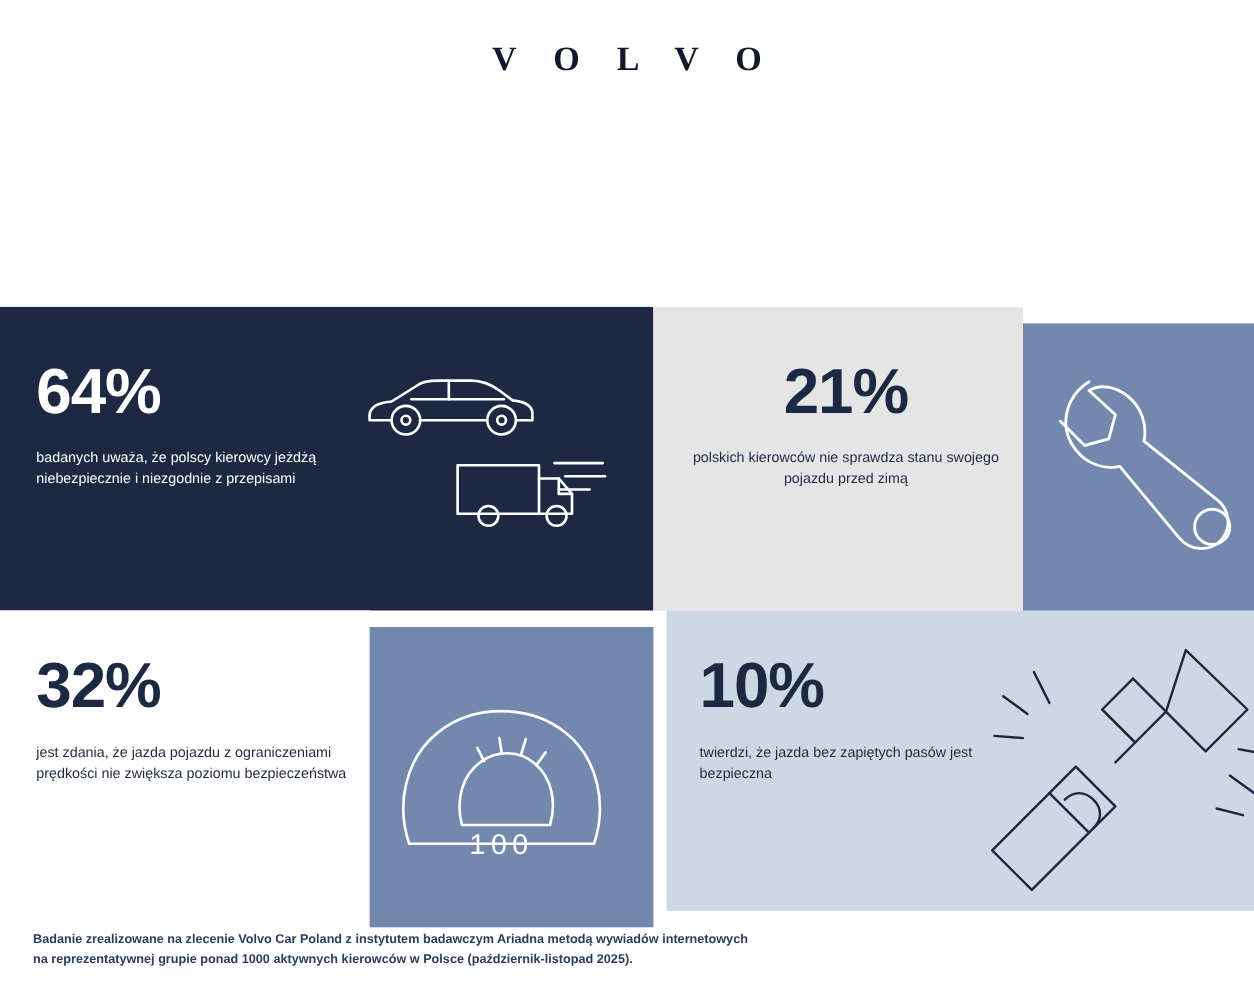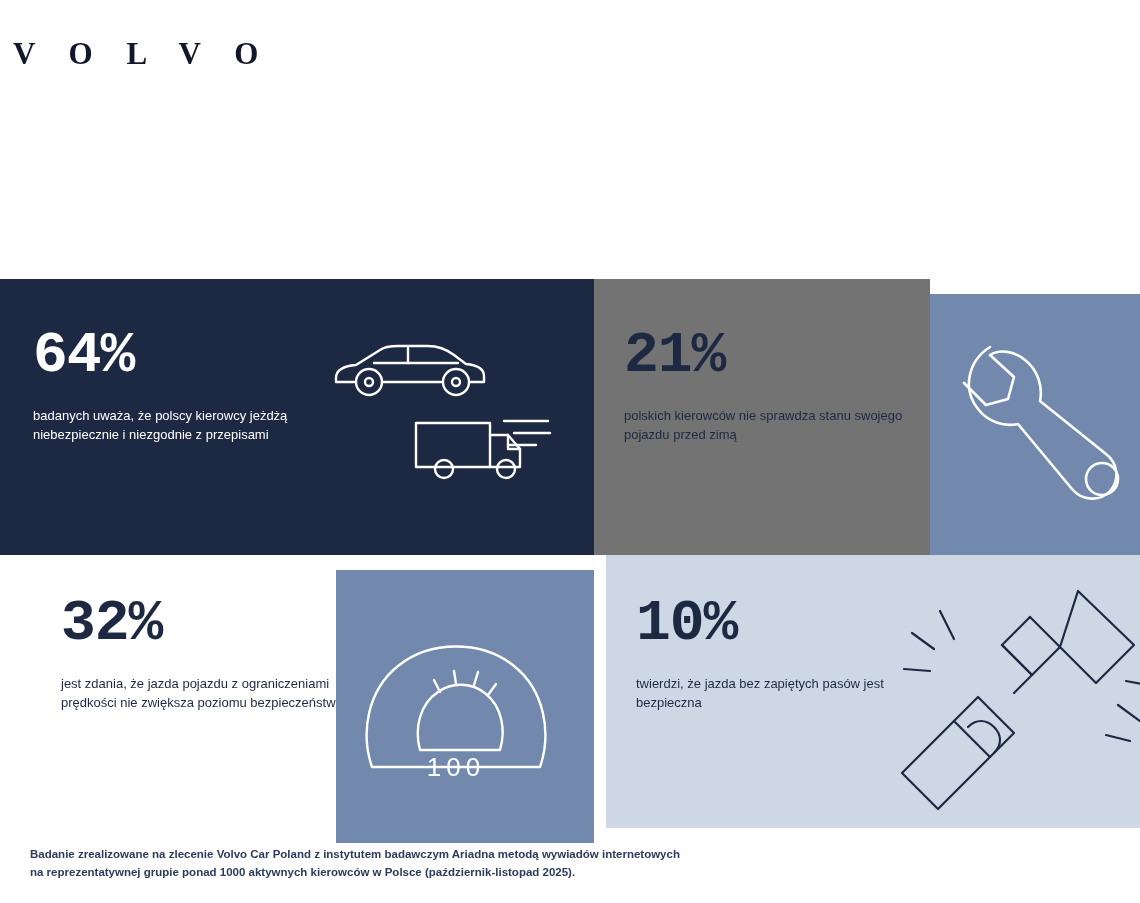--- a/index.html
+++ b/index.html
@@ -20,20 +20,21 @@
     width: 1140px;
     height: 903px;
   }
 
   
   .brand {
     position: absolute;
     top: 36px;
     left: 0;
     width: 1140px;
+    text-align: center;
     font-family: "Liberation Serif", serif;
     font-weight: 700;
     font-size: 31px;
     letter-spacing: 13px;
     color: #12182b;
     text-indent: 13px;
   }
   .headline {
     position: absolute;
     top: 150px;
@@ -57,38 +58,37 @@
   .cell {
     position: absolute;
     box-sizing: border-box;
     overflow: hidden;
   }
 
   
   .cell-a  { left: 0;    top: 0;   width: 594px; height: 276px; }
   .cell-b  { left: 594px;top: 0;   width: 336px; height: 276px; }
   .cell-b2 { left: 930px;top: 0;   width: 210px; height: 276px; }
-  .cell-c  { left: 0;    top: 276px;width: 336px; height: 273px; margin-left: 28px; }
+  .cell-c  { left: 0;    top: 276px;width: 336px; height: 273px; }
   .cell-c2 { left: 336px;top: 276px;width: 258px; height: 273px; }
   .cell-d  { left: 594px;top: 276px;width: 546px; height: 273px; }
 
   
   .bg-navy  { background: #1d2942; }
-  .bg-white { background: #737373; }
+  .bg-white { background: #e5e5e5; text-align: center; }
   .bg-steel { background: #7289ad; margin-top: 15px; }
   .bg-pale  { background: #ffffff; }
   .bg-light { background: #ced8e4; margin-left: 12px; }
 
   .pct {
     font-size: 58px;
     font-weight: 700;
     letter-spacing: -1px;
     line-height: 1;
     margin: 0 0 22px 0;
-    font-family: Liberation Mono, monospace;
   }
   .desc {
     font-size: 13px;
     line-height: 1.45;
     margin: 0;
     font-weight: 400;
   }
   .txt-light .pct, .txt-light .desc { color: #ffffff; }
   .txt-dark  .pct { color: #1d2942; }
   .txt-dark  .desc { color: #1d2942; }

